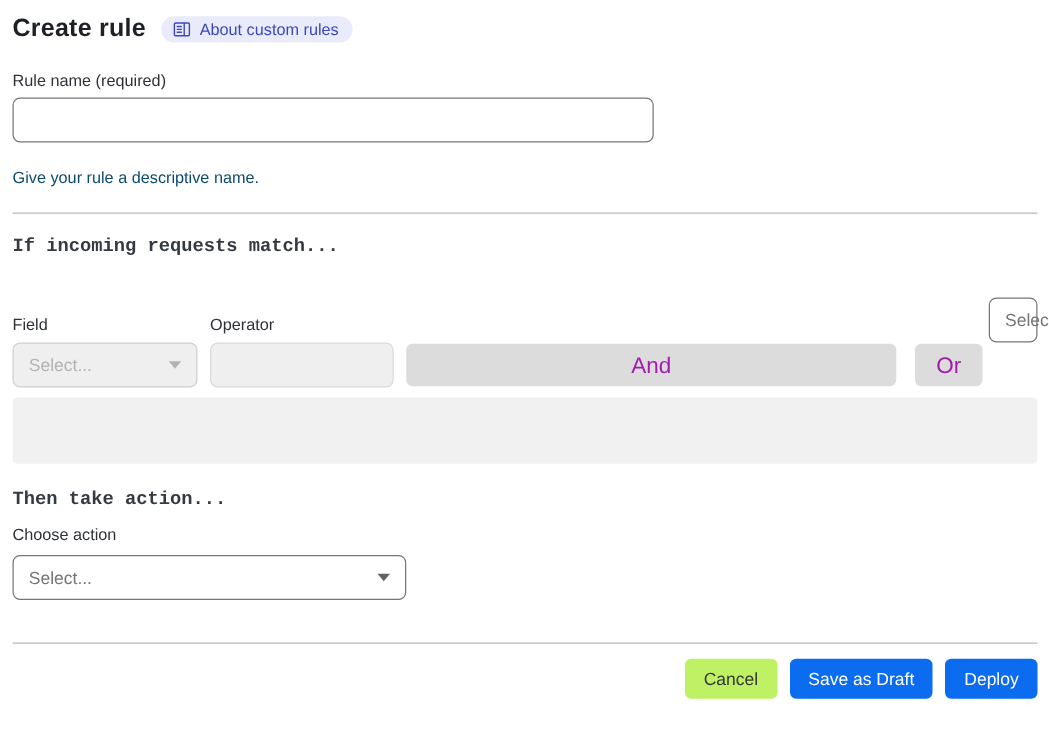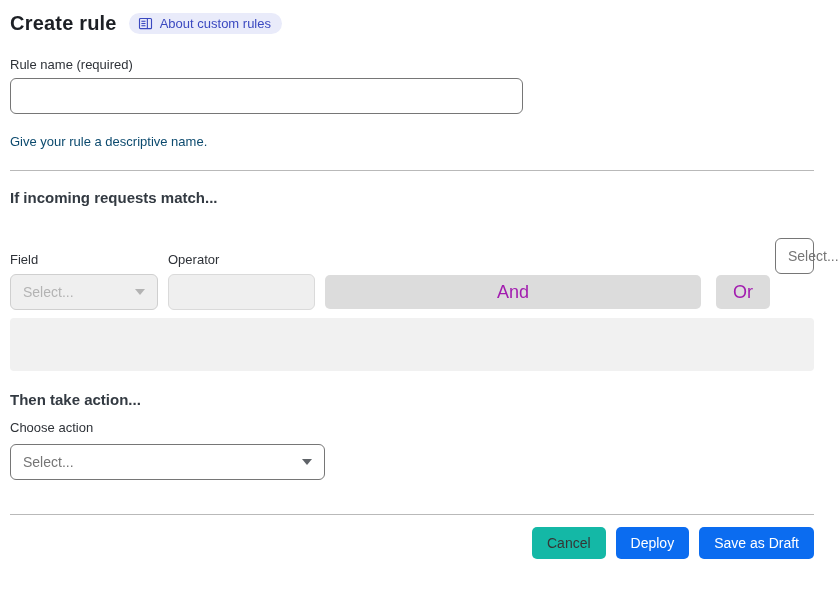--- a/index.html
+++ b/index.html
@@ -3,21 +3,21 @@
 <meta charset="utf-8">
 <style>
   * { box-sizing: border-box; margin: 0; padding: 0; }
   html, body { background: #ffffff; }
   body {
     width: 839px; height: 597px;
     font-family: "Liberation Sans", sans-serif;
     color: #2b2f36;
     overflow: hidden;
   }
-  .page { padding: 10px 25px 0 10px; }
+  .page { padding: 10px 9px 0 10px; }
 
   
   .header-row { display: flex; align-items: center; gap: 12px; height: 26px; }
   .page-title { font-size: 20px; font-weight: 700; color: #1d2025; letter-spacing: .2px; }
   .badge {
     display: inline-flex; align-items: center; gap: 7px;
     background: #e9ebfa; color: #3b49c0;
     border-radius: 12px; padding: 3px 11px 3px 9px;
     font-size: 13px; cursor: pointer; text-decoration: none;
   }
@@ -29,21 +29,21 @@
     margin-top: 6px; width: 513px; height: 36px;
     border: 1px solid #767676; border-radius: 6px;
     font-size: 14px; padding: 0 10px; color: #222;
     font-family: "Liberation Sans", sans-serif;
     outline: none; background: #fff;
   }
   .helper { margin-top: 20px; font-size: 13px; color: #0c4a6e; }
 
   .divider { border: none; border-top: 1px solid #b9b9b9; margin-top: 21px; }
 
-  .section-heading { font-size: 15px; font-weight: 700; color: #333a42; margin-top: 18px; }
+  .section-heading { font-size: 15px; font-weight: 700; color: #333a42; margin-top: 18px; font-family: Liberation Mono, monospace; }
 
   
   .condition-grid {
     margin-top: 32px;
     display: grid;
     grid-template-columns: 148px 147px 1fr 54px 39px;
     column-gap: 10px;
     align-items: center;
   }
   .condition-grid .col-label { font-size: 13px; color: #2e3238; margin-bottom: 7px; align-self: end; }
@@ -90,21 +90,21 @@
   
   .action-select { width: 315px; margin-top: 9px; }
 
   .footer-divider { border: none; border-top: 1px solid #b9b9b9; margin-top: 34px; }
   .footer { margin-top: 12px; display: flex; justify-content: flex-end; gap: 10px; }
   .btn {
     height: 32px; border: none; border-radius: 5px;
     font-size: 14px; font-family: "Liberation Sans", sans-serif;
     padding: 0 15px; cursor: pointer;
   }
-  .btn-secondary { background: #14b8a6; color: #363636; }
+  .btn-secondary { background: #bef264; color: #363636; }
   .btn-primary { background: #0b6cf0; color: #ffffff; }
 </style>
 </head>
 <body>
 
 <div class="page">
 
   <div class="header-row">
     <div class="page-title">Create rule</div>
     <a class="badge">
@@ -154,17 +154,17 @@
   <label class="field-label" style="margin-top:12px;">Choose action</label>
   <div class="select action-select">
     <span>Select...</span>
     <span class="caret"></span>
   </div>
 
   <hr class="footer-divider">
 
   <div class="footer">
     <button class="btn btn-secondary">Cancel</button>
+    <button class="btn btn-primary">Save as Draft</button>
     <button class="btn btn-primary">Deploy</button>
-    <button class="btn btn-primary">Save as Draft</button>
   </div>
 
 </div>
 
 </body></html>

